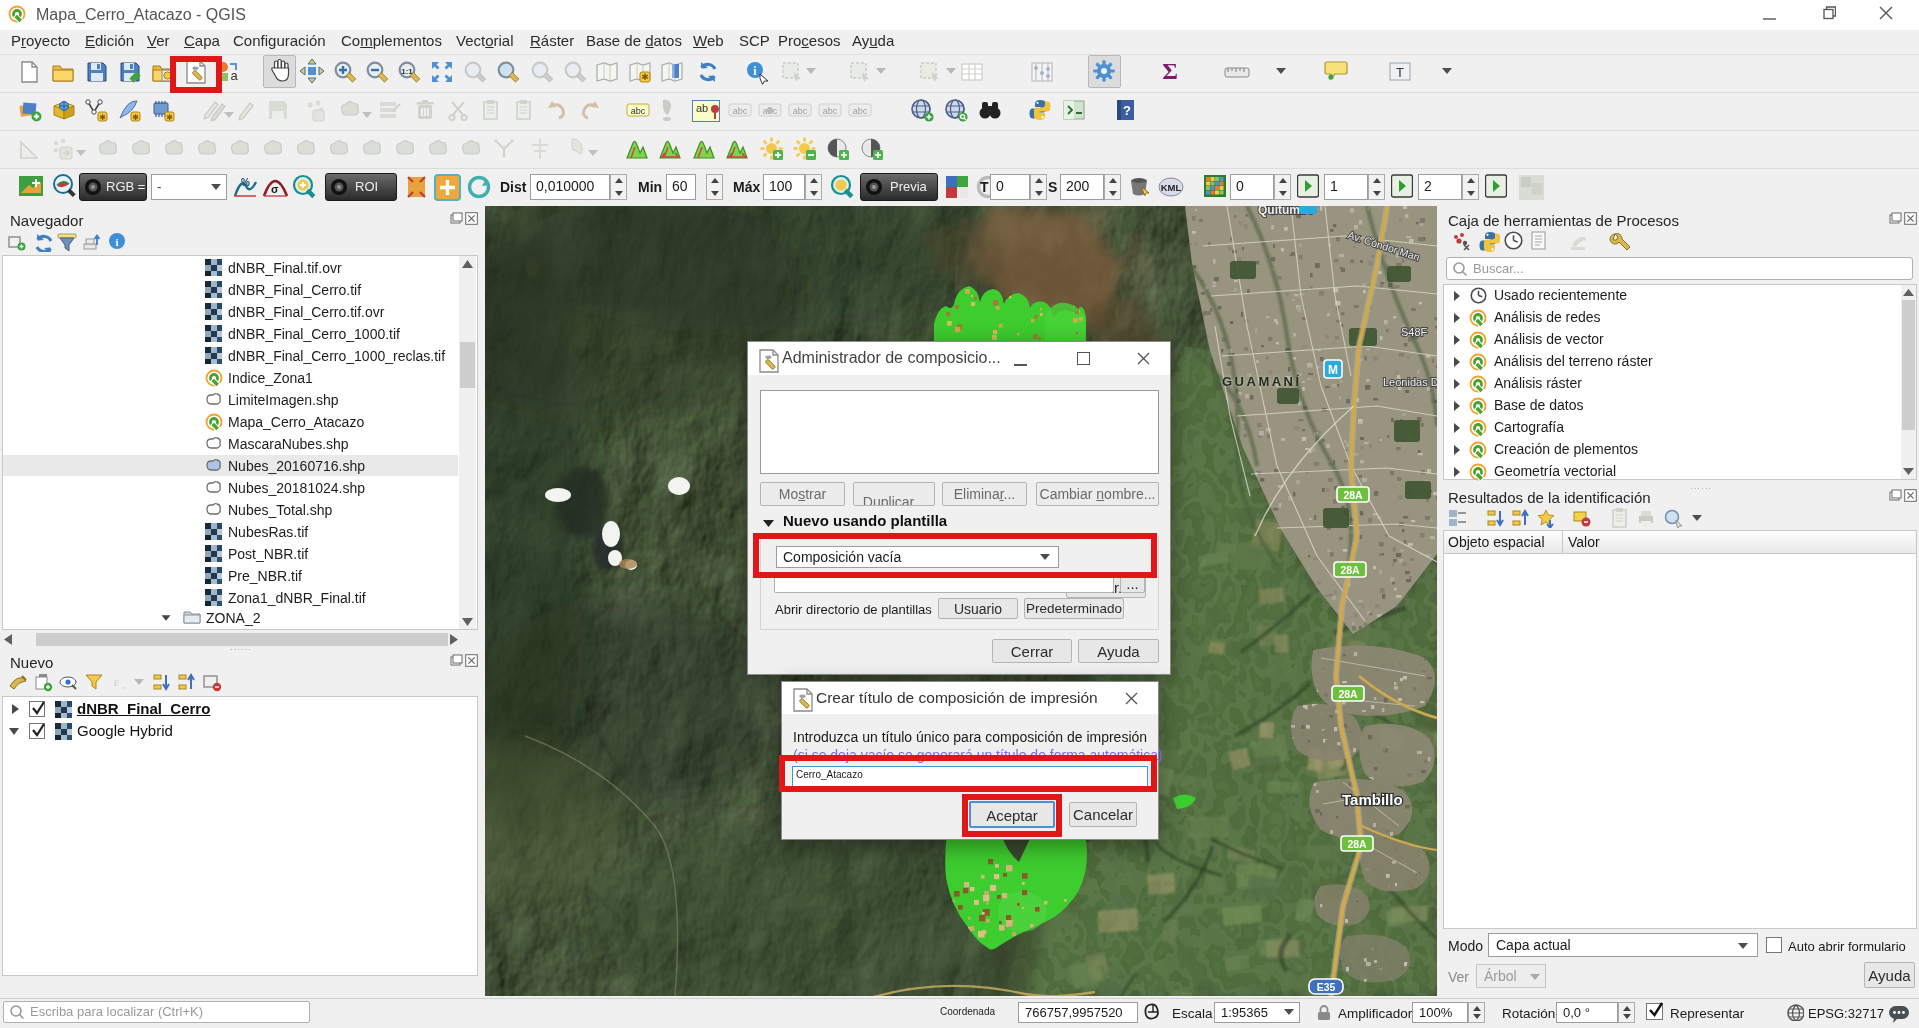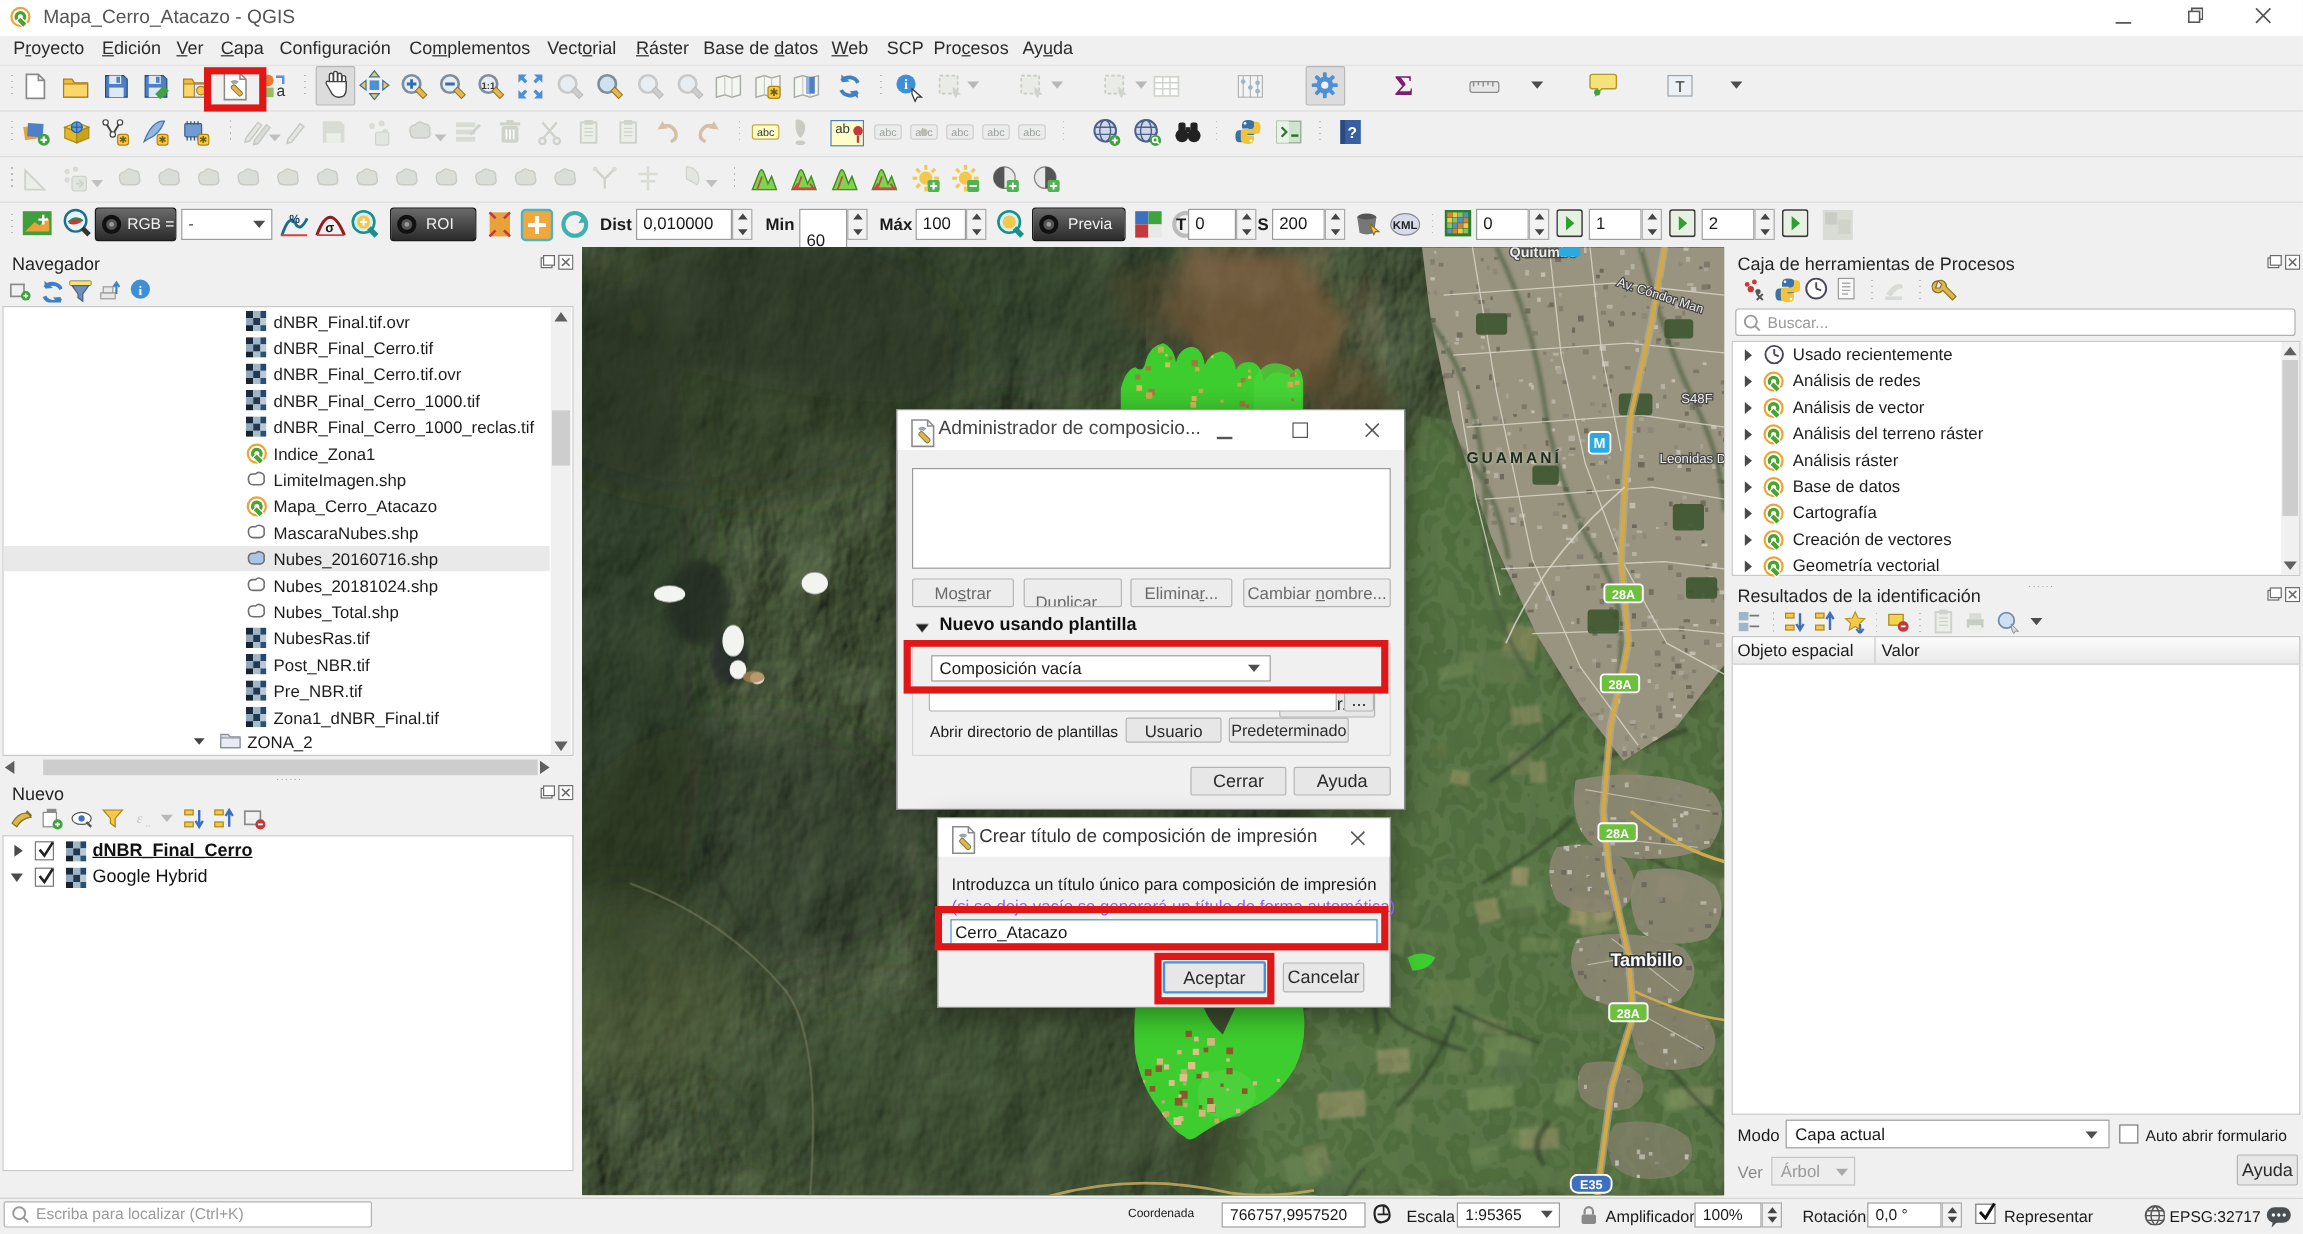--- a/index.html
+++ b/index.html
@@ -613,21 +613,21 @@
       <path d="M11.5 4 v15 M4 11.5 h15" stroke="#fff" stroke-width="3.4"></path>
     </svg>
 <svg class="abs" style="left:466px;top:174px" width="27" height="27">
       <circle cx="13" cy="13" r="9.5" fill="none" stroke="#3fafaf" stroke-width="3.4"></circle>
       <path d="M20 5 l4 6 -8 1z" fill="#3fafaf"></path>
     </svg>
 <div class="abs" style="left:500px;top:179px;font-size:14px;font-weight:bold;color:#1a1a1a">Dist</div>
 <div class="inp" style="left:530px;top:174px;width:80px;height:26px;padding:3px 5px">0,010000</div>
 <div class="spin" style="left:610px;top:174px;height:26px"></div>
 <div class="abs" style="left:638px;top:179px;font-size:14px;font-weight:bold;color:#1a1a1a">Min</div>
-<div class="inp" style="left:666px;top:174px;width:40px;height:26px;padding:17px 5px">60</div>
+<div class="inp" style="left:666px;top:174px;width:30px;height:26px;padding:3px 5px">60</div>
 <div class="spin" style="left:706px;top:174px;height:26px"></div>
 <div class="abs" style="left:733px;top:179px;font-size:14px;font-weight:bold;color:#1a1a1a">Máx</div>
 <div class="inp" style="left:763px;top:174px;width:42px;height:26px;padding:3px 5px">100</div>
 <div class="spin" style="left:805px;top:174px;height:26px"></div>
 <svg class="abs" style="left:830px;top:174px" width="27" height="27">
       <circle cx="11" cy="11" r="9" fill="#d8f0f0" stroke="#1a8f8f" stroke-width="2.2"></circle>
       <circle cx="11" cy="11" r="5.5" fill="#f3c84b"></circle>
       <rect x="16" y="15" width="9" height="4.5" transform="rotate(45 17 16)" fill="#1a8f8f"></rect>
     </svg>
 <div class="abs" style="left:860px;top:173px;width:78px;height:28px;background:linear-gradient(#6a6a6a,#2a2a2a);border:1px solid #1a1a1a;border-radius:3px"></div>
@@ -2376,21 +2376,21 @@
 <svg class="abs" style="left:1452px;top:444px" width="10" height="12">
       <path d="M2 1 L8 6 L2 11z" fill="#4a4a4a"></path>
     </svg>
 <svg class="abs" style="left:1469px;top:441px" width="18" height="18">
       <circle cx="9" cy="9" r="8.4" fill="#f0a12f"></circle>
       <circle cx="9" cy="9" r="6.6" fill="#fff"></circle>
       <circle cx="9" cy="9" r="4.9" fill="#4ba32f"></circle>
       <circle cx="9" cy="9" r="2.1" fill="#fff"></circle>
       <rect x="9" y="9" width="8" height="4.6" transform="rotate(45 9 9)" fill="#4ba32f" stroke="#fff" stroke-width="1"></rect>
     </svg>
-<div class="abs treetxt" style="left:1494px;top:441px">Creación de vectores</div>
+<div class="abs treetxt" style="left:1494px;top:441px">Creación de plementos</div>
 <svg class="abs" style="left:1452px;top:466px" width="10" height="12">
       <path d="M2 1 L8 6 L2 11z" fill="#4a4a4a"></path>
     </svg>
 <svg class="abs" style="left:1469px;top:463px" width="18" height="18">
       <circle cx="9" cy="9" r="8.4" fill="#f0a12f"></circle>
       <circle cx="9" cy="9" r="6.6" fill="#fff"></circle>
       <circle cx="9" cy="9" r="4.9" fill="#4ba32f"></circle>
       <circle cx="9" cy="9" r="2.1" fill="#fff"></circle>
       <rect x="9" y="9" width="8" height="4.6" transform="rotate(45 9 9)" fill="#4ba32f" stroke="#fff" stroke-width="1"></rect>
     </svg>
@@ -2562,17 +2562,17 @@
     </div>
 <div class="abs" style="left:816px;top:689px;font-size:15.5px;color:#333;z-index:47">Crear título de composición de impresión</div>
 <div class="abs" style="z-index:47">
       <svg class="abs" style="left:1124px;top:691px" width="15" height="15">
         <path d="M2 2 L13 13 M13 2 L2 13" stroke="#555" stroke-width="1.3"></path>
       </svg>
     </div>
 <div class="abs" style="left:793px;top:729px;font-size:14px;color:#1a1a1a;z-index:47">Introduzca un título único para composición de impresión</div>
 <div class="abs" style="left:793px;top:747px;font-size:14px;color:#8b5cf6;z-index:47">(si se deja vacío se generará un título de forma automática)</div>
 <div class="abs" style="left:792px;top:766px;width:356px;height:22px;background:#fff;border:1px solid #4a90d9;z-index:48"></div>
-<div class="abs" style="left:796px;top:769px;font-size:14px;color:#1a1a1a;z-index:48">Cerro_Atacazo</div>
+<div class="abs" style="left:796px;top:769px;font-size:10px;color:#1a1a1a;z-index:48">Cerro_Atacazo</div>
 <div class="redbox" style="left:779px;top:755px;width:378px;height:37px;z-index:49"></div>
 <div class="btn" style="left:969px;top:801px;width:86px;height:27px;padding-top:4px;border:2px solid #4a90d9;z-index:48">Aceptar</div>
 <div class="btn" style="left:1069px;top:802px;width:68px;height:25px;padding-top:3px;z-index:48">Cancelar</div>
 <div class="redbox" style="left:962px;top:794px;width:100px;height:43px;z-index:50"></div>
 </div>
 </body></html>

